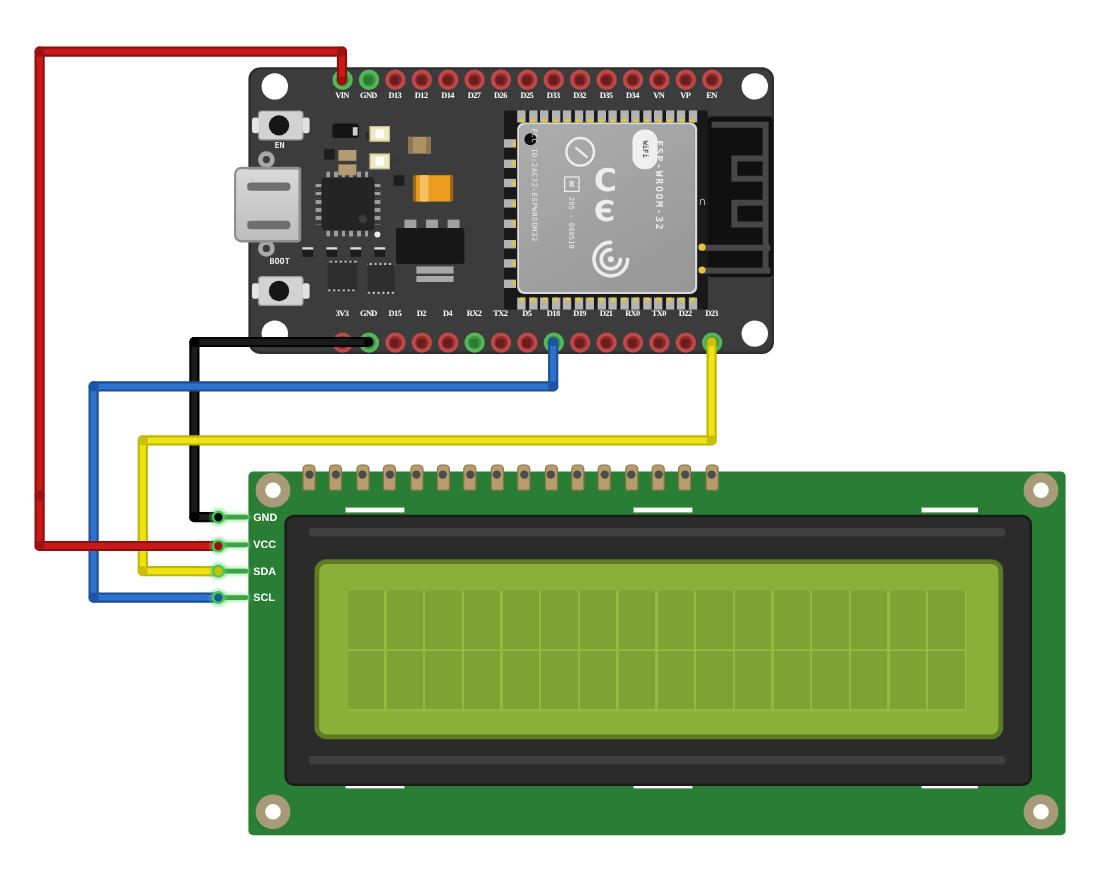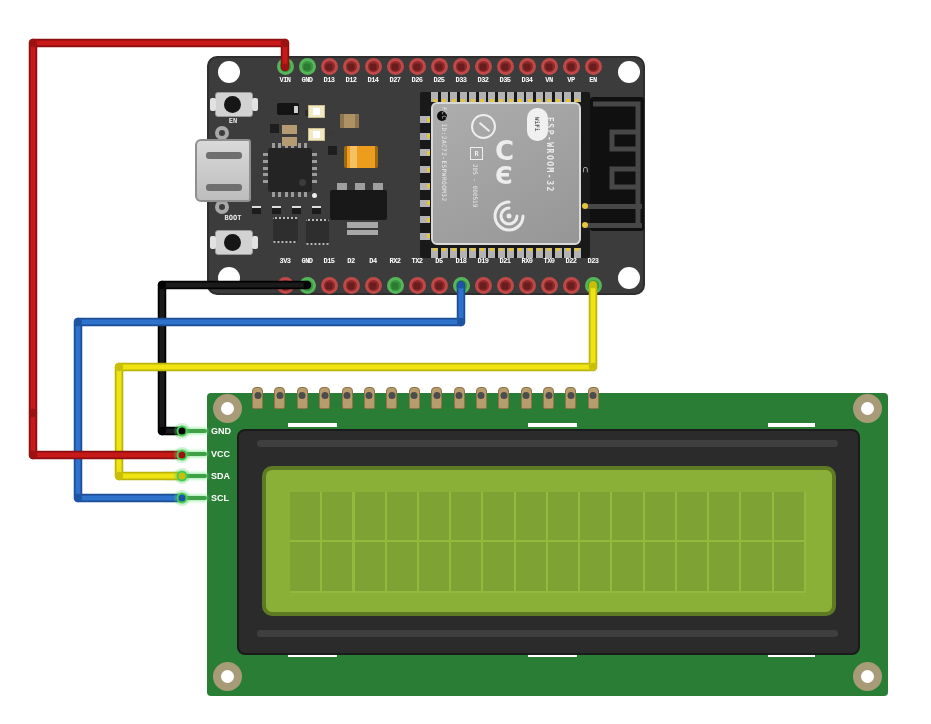--- a/index.html
+++ b/index.html
@@ -15,21 +15,21 @@
 
   .pin-row{position:absolute;display:flex}
   .pin-row.top{left:274px;top:58px;width:330px;height:27px}
   .pin-row.bottom{left:274px;top:257px;width:330px;height:37px}
   .pin-col{flex:1;display:flex;flex-direction:column;align-items:center;justify-content:space-between}
   .pin-row.bottom .pin-col{flex-direction:column-reverse}
   .pin-circle{width:17px;height:17px;border-radius:50%;background:#8f2a2a;border:3px solid #bf4848;position:relative}
   .pin-circle::after{content:"";position:absolute;left:50%;top:50%;width:7px;height:7px;transform:translate(-50%,-50%);background:#6a1d1d;border-radius:2px}
   .pin-green .pin-circle{background:#3a9340;border-color:#54b559}
   .pin-green .pin-circle::after{background:#2b7c31}
-  .pin-label{font-family:Liberation Mono, monospace;font-weight:bold;font-size:7px;line-height:9px;color:#fff;letter-spacing:-0.5px;white-space:nowrap}
+  .pin-label{font-family:Liberation Serif, serif;font-weight:bold;font-size:7px;line-height:9px;color:#fff;letter-spacing:-0.5px;white-space:nowrap}
 
   .tact-body{position:absolute;width:38px;height:25px;background:#d2d2d2;border:1px solid #9a9a9a;border-radius:3px}
   .tact-tab{position:absolute;width:6px;height:13px;background:#e2e2e2;border-radius:2px}
   .tact-btn{position:absolute;width:17px;height:17px;background:#161616;border-radius:50%}
   .btn-label{position:absolute;font-family:"DejaVu Sans Mono",monospace;font-weight:bold;font-size:7px;color:#e9e9e9;text-align:center}
 
   .usb-ear{position:absolute;width:14px;height:14px;border:4px solid #a8a8a8;border-radius:50%;background:#3c3c3c}
   .usb-body{position:absolute;left:195px;top:139px;width:56px;height:63px;background:linear-gradient(180deg,#d9d9d9,#bdbdbd);border:2px solid #8f8f8f;border-radius:6px 3px 3px 6px}
   .usb-slot{position:absolute;width:36px;height:7px;background:#6f6f6f;border-radius:3px}
 

